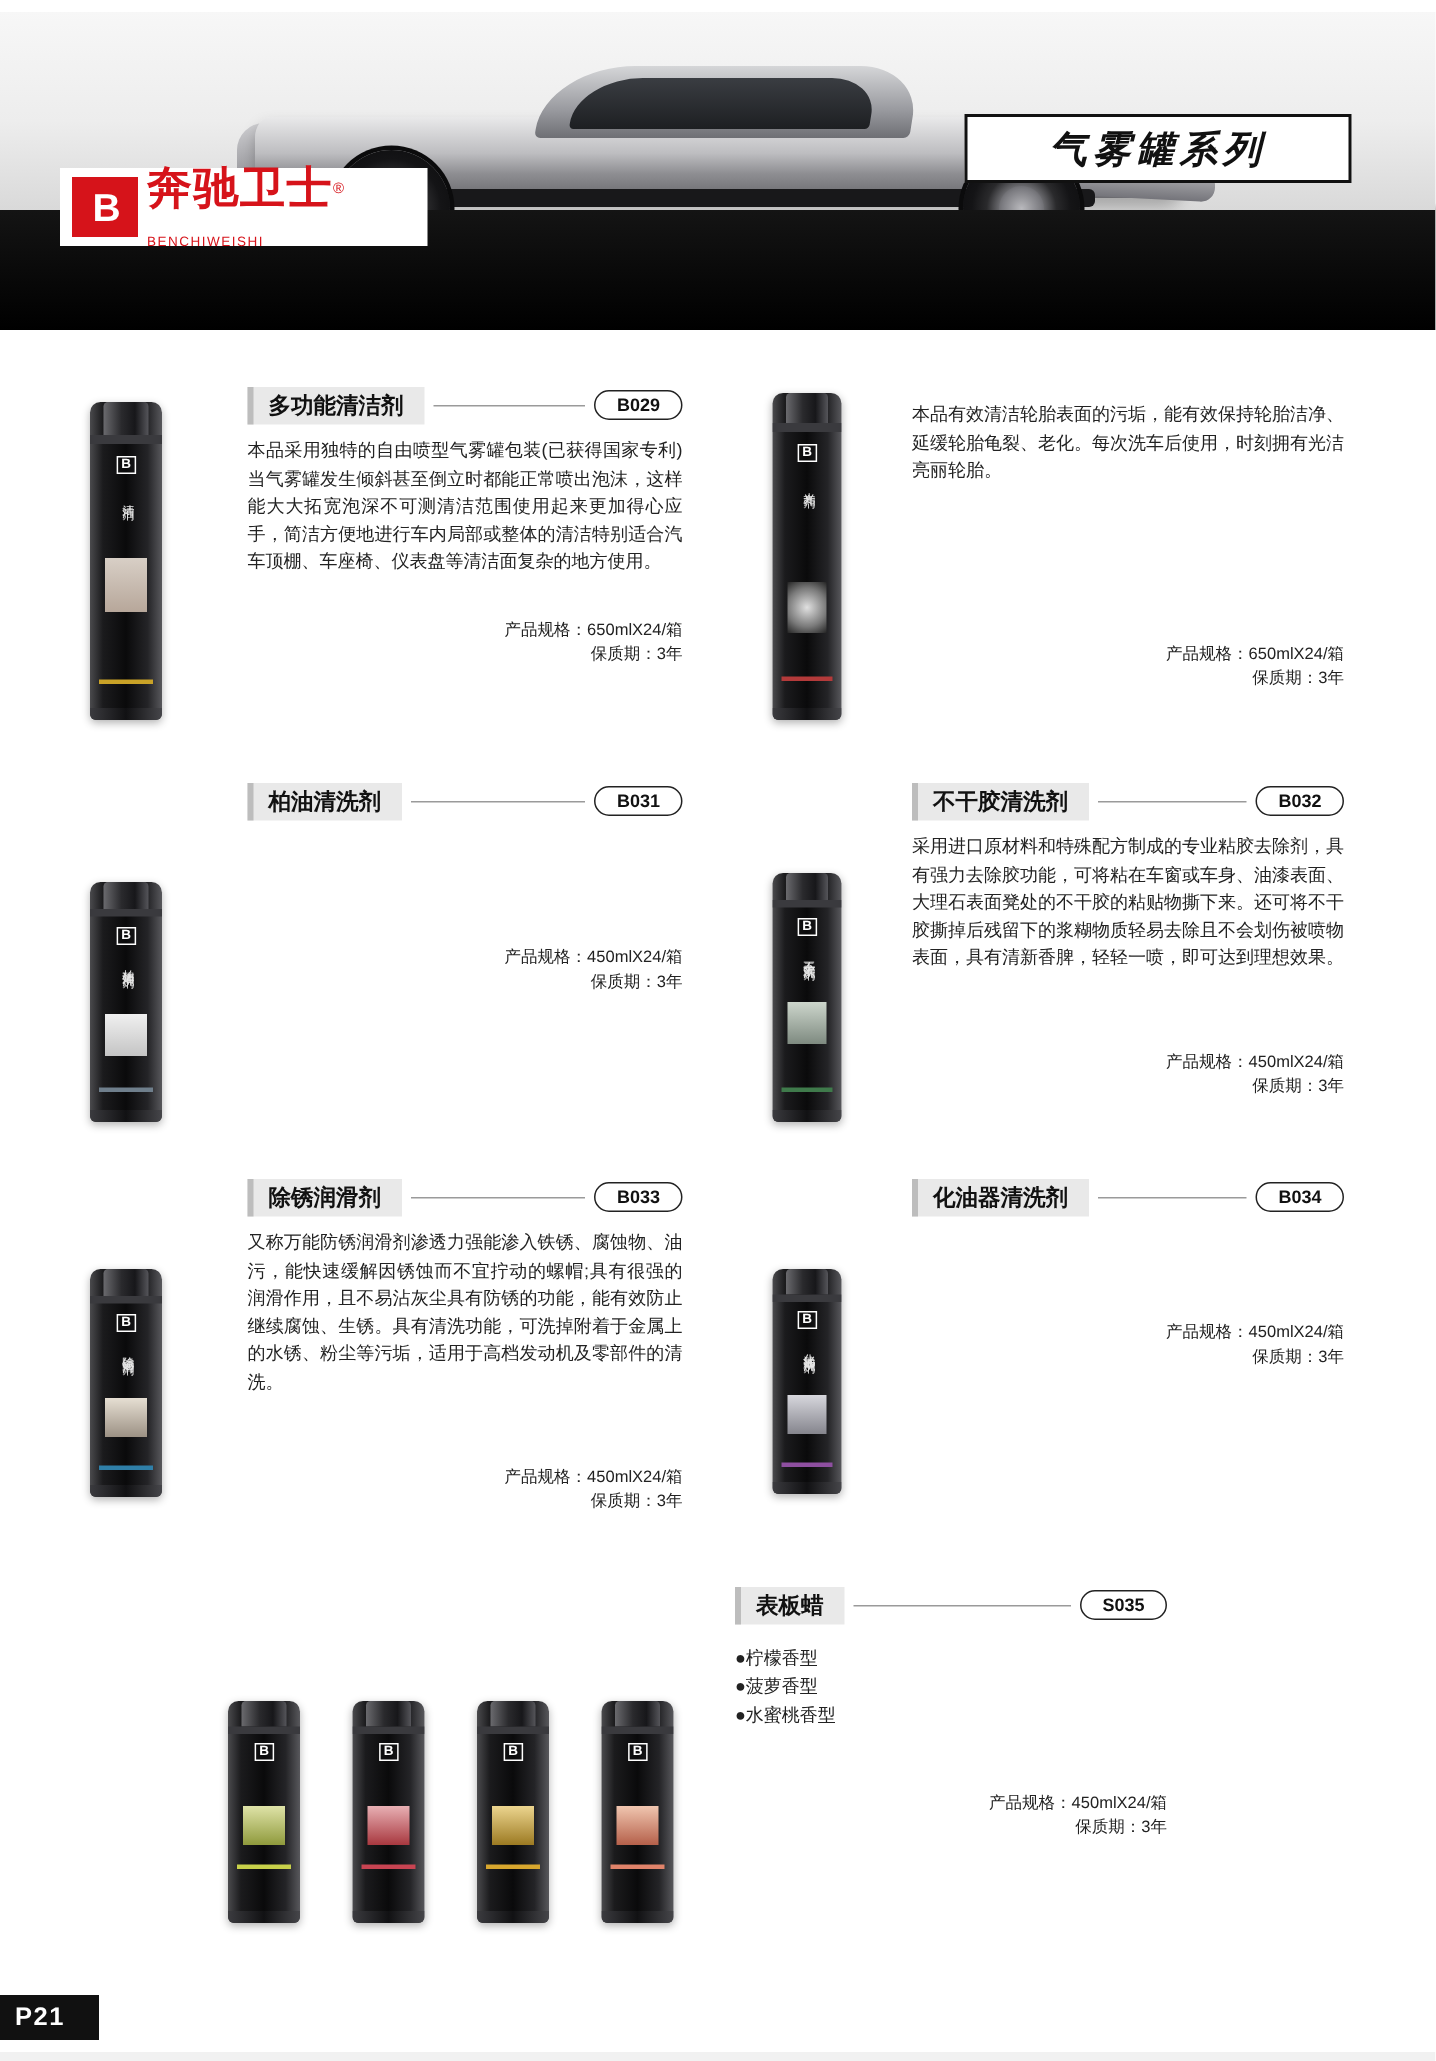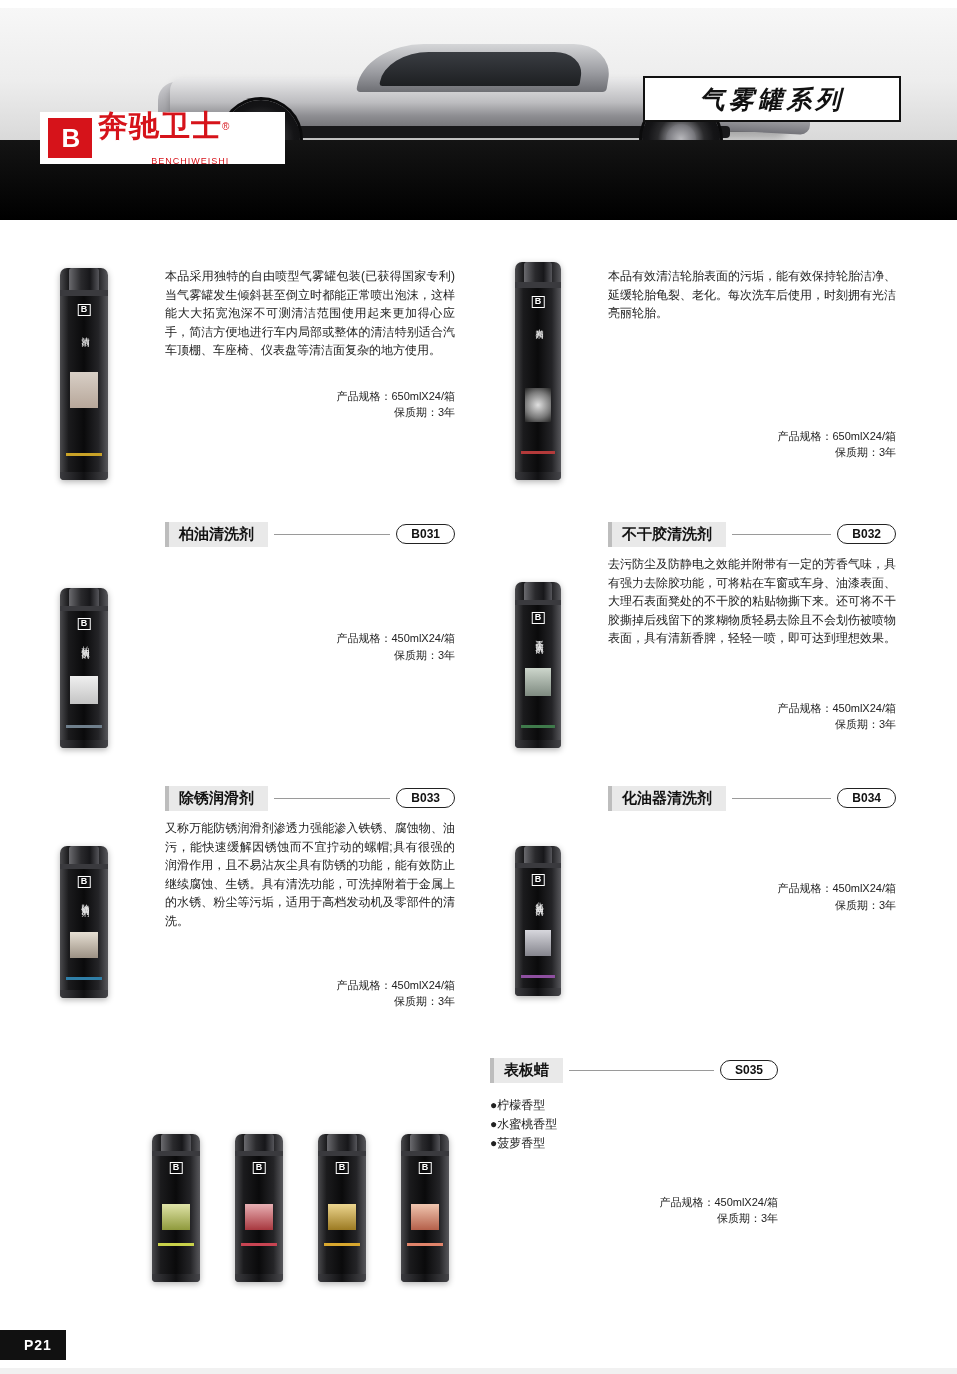--- a/index.html
+++ b/index.html
@@ -141,21 +141,20 @@
     font-weight: bold;
     color: #d6131a;
     letter-spacing: 1px;
     line-height: 1;
   }
   .logo-en {
     font-size: 9px;
     color: #d6131a;
     letter-spacing: 1px;
     margin-top: 15px;
-    text-align: right;
   }
   .logo-reg {
     font-size: 10px;
     color: #d6131a;
     vertical-align: super;
   }
 
   
   .series-tag {
     position: absolute;
@@ -301,25 +300,25 @@
 
   
   .page-num {
     position: absolute;
     left: 0;
     bottom: 14px;
     width: 66px;
     height: 30px;
     background: #111;
     color: #fff;
-    font-size: 14px;
+    font-size: 17px;
     font-weight: bold;
     display: flex;
     align-items: center;
-    padding-left: 24px;
+    padding-left: 10px;
     box-sizing: border-box;
     letter-spacing: 1px;
   }
   .footer-rule {
     position: absolute;
     left: 0; bottom: 0; width: 957px; height: 6px;
     background: #f1f1f1;
   }
 </style>
 </head>
@@ -355,20 +354,25 @@
       <div class="logo-en">BENCHIWEISHI</div>
     </div>
   </div>
 
   <div class="series-tag">
     <span>气雾罐系列</span>
   </div>
 </div>
 
 <div class="item" style="left:165px; top:258px; width:290px;">
+  <div class="title-row">
+    <div class="title-plate">多功能清洁剂</div>
+    <div class="title-line"></div>
+    <div class="code-pill">B029</div>
+  </div>
   <div class="desc">本品采用独特的自由喷型气雾罐包装(已获得国家专利)当气雾罐发生倾斜甚至倒立时都能正常喷出泡沫，这样能大大拓宽泡深不可测清洁范围使用起来更加得心应手，简洁方便地进行车内局部或整体的清洁特别适合汽车顶棚、车座椅、仪表盘等清洁面复杂的地方使用。</div>
   <div class="spec" style="margin-top:28px;">产品规格：650mlX24/箱</div>
   <div class="spec">保质期：3年</div>
 </div>
 <div class="can" style="left:60px; top:268px; width:48px; height:212px;">
   <div class="cap" style="width:30px;height:22px;"></div>
   <div class="neck" style="top:22px;height:6px;"></div>
   <div class="logo" style="top:36px;"><span class="m">B</span></div>
   <div class="vtext" style="top:62px;">清洁剂</div>
   <div class="photo" style="top:104px;height:36px;background:linear-gradient(180deg,#d8cfc6,#b7a79a);"></div>
@@ -409,21 +413,21 @@
   <div class="band" style="bottom:20px;background:#6f7f8c;"></div>
   <div class="bottom"></div>
 </div>
 
 <div class="item" style="left:608px; top:522px; width:288px;">
   <div class="title-row">
     <div class="title-plate">不干胶清洗剂</div>
     <div class="title-line"></div>
     <div class="code-pill">B032</div>
   </div>
-  <div class="desc">去污防尘及防静电之效能并附带有一定的芳香气味，具有强力去除胶功能，可将粘在车窗或车身、油漆表面、大理石表面凳处的不干胶的粘贴物撕下来。还可将不干胶撕掉后残留下的浆糊物质轻易去除且不会划伤被喷物表面，具有清新香脾，轻轻一喷，即可达到理想效果。</div>
+  <div class="desc">采用进口原材料和特殊配方制成的专业粘胶去除剂，具有强力去除胶功能，可将粘在车窗或车身、油漆表面、大理石表面凳处的不干胶的粘贴物撕下来。还可将不干胶撕掉后残留下的浆糊物质轻易去除且不会划伤被喷物表面，具有清新香脾，轻轻一喷，即可达到理想效果。</div>
   <div class="spec" style="margin-top:52px;">产品规格：450mlX24/箱</div>
   <div class="spec">保质期：3年</div>
 </div>
 <div class="can" style="left:515px; top:582px; width:46px; height:166px;">
   <div class="cap" style="width:28px;height:18px;"></div>
   <div class="neck" style="top:18px;height:5px;"></div>
   <div class="logo" style="top:30px;"><span class="m">B</span></div>
   <div class="vtext" style="top:52px;">不干胶清洗剂</div>
   <div class="photo" style="top:86px;height:28px;background:linear-gradient(180deg,#cdd6cc,#7e8a80);"></div>
   <div class="band" style="bottom:20px;background:#3f7a4b;"></div>
@@ -470,22 +474,22 @@
 </div>
 
 <div class="item" style="left:490px; top:1058px; width:288px;">
   <div class="title-row">
     <div class="title-plate">表板蜡</div>
     <div class="title-line"></div>
     <div class="code-pill">S035</div>
   </div>
   <div class="flavors">
     <div>●柠檬香型</div>
+    <div>●菠萝香型</div>
     <div>●水蜜桃香型</div>
-    <div>●菠萝香型</div>
   </div>
   <div class="spec" style="margin-top:40px;">产品规格：450mlX24/箱</div>
   <div class="spec">保质期：3年</div>
 </div>
 
 <div class="can" style="left:152px; top:1134px; width:48px; height:148px;">
   <div class="cap" style="width:30px;height:17px;"></div>
   <div class="neck" style="top:17px;height:5px;"></div>
   <div class="logo" style="top:28px;"><span class="m">B</span></div>
   <div class="photo" style="top:70px;height:26px;background:linear-gradient(180deg,#dfe3a8,#8f9a3c);"></div>

